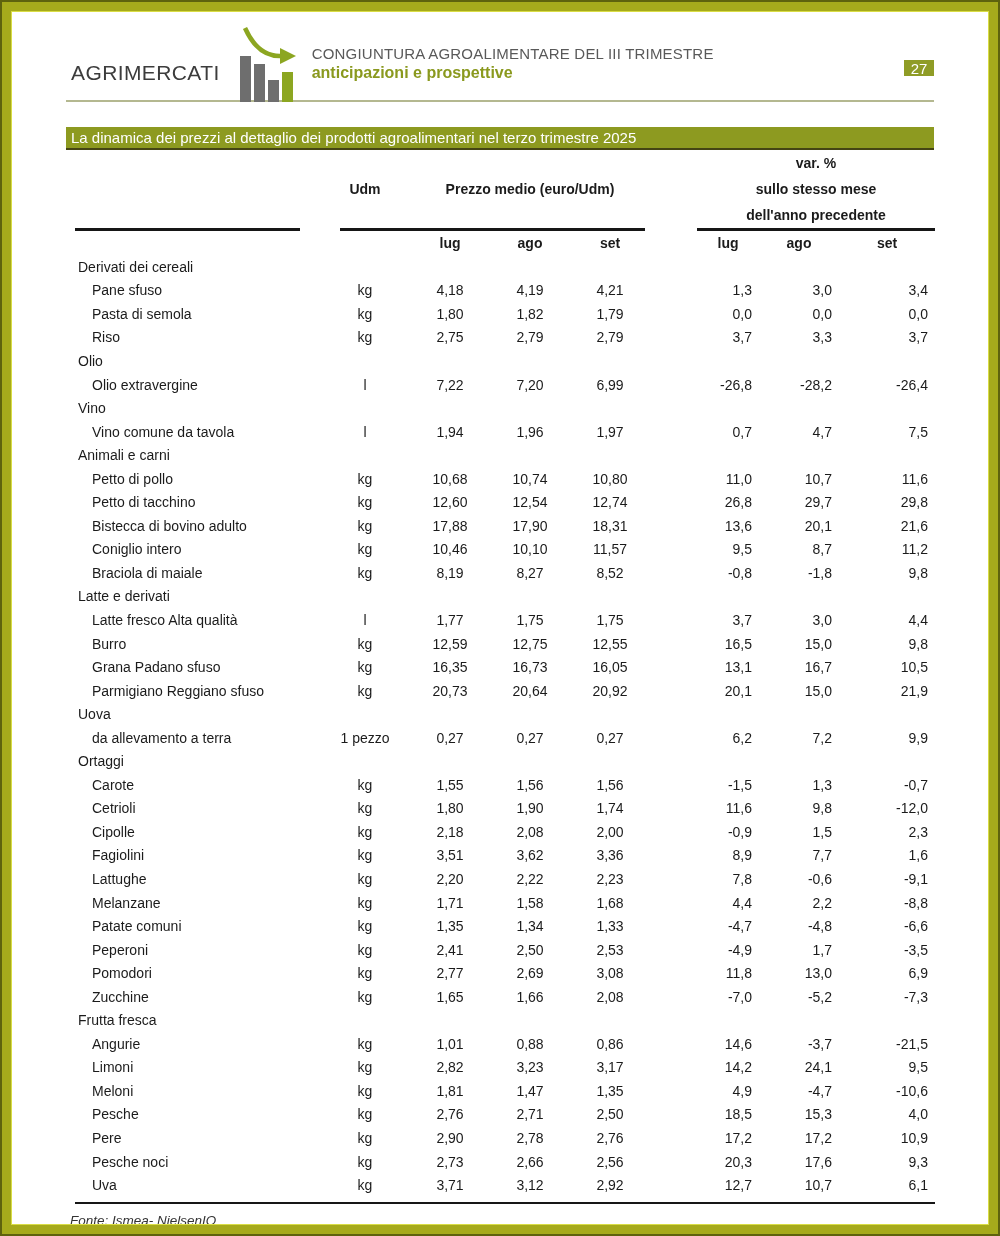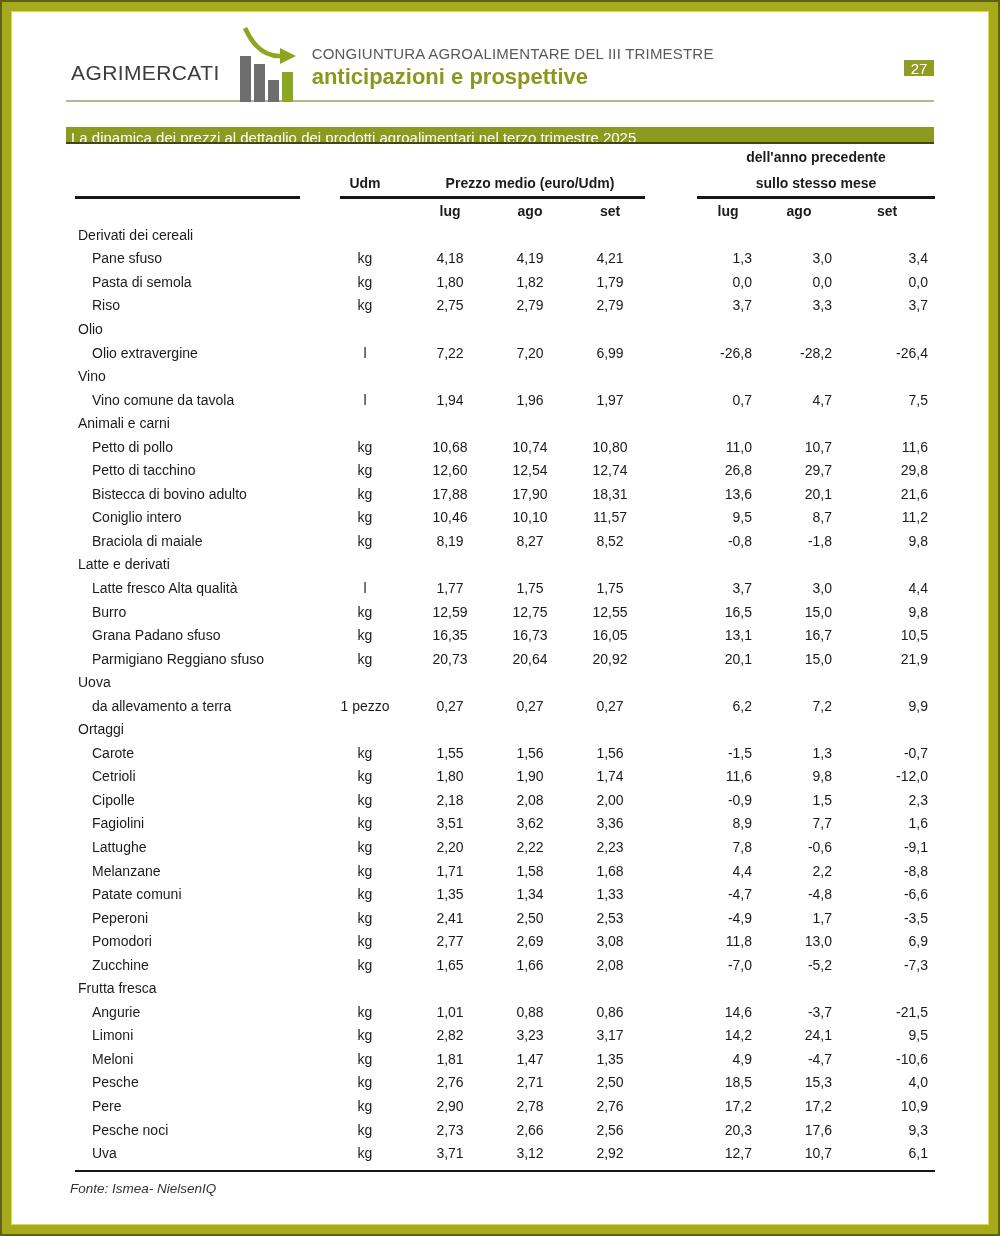--- a/index.html
+++ b/index.html
@@ -11,28 +11,28 @@
   .content { width:100%; height:100%; background:#ffffff; border:1px solid #d9dd45;
              padding:0 54px; overflow:hidden; }
 
   
   .hdr { display:flex; padding-top:8px; height:88px; }
   .brand { align-self:flex-end; margin-bottom:15px; margin-left:5px;
            font-size:21px; font-weight:normal; color:#3c3c3c; letter-spacing:.4px; }
   .logo { margin-left:18px; margin-top:4px; flex:0 0 auto; }
   .titles { margin-left:12px; margin-top:25px; }
   .title-1 { font-size:15px; color:#595959; letter-spacing:.2px; }
-  .title-2 { font-size:22px; font-weight:bold; color:#8a991e; margin-top:2px; }
+  .title-2 { font-size:16px; font-weight:bold; color:#8a991e; margin-top:2px; }
   .pagebox { margin-left:auto; margin-top:40px; width:30px; height:16px;
              background:#8f9c26; color:#fff; font-size:15px;
              display:flex; align-items:center; justify-content:center; }
   .hdr-rule { height:2px; background:#b4b890; }
 
   
-  .titlebar { margin-top:25px; height:17px; line-height:21px; background:#8d9a20;
+  .titlebar { margin-top:25px; height:23px; line-height:21px; background:#8d9a20;
               border-bottom:2px solid #454514; color:#ffffff; font-size:15px;
               padding-left:5px; white-space:nowrap; overflow:hidden; }
 
   
   .tbl { margin-left:9px; width:860px; }
   .grid { display:grid;
           grid-template-columns:245px 90px 80px 80px 80px 47px 62px 80px 96px; }
   .hrow { height:26px; align-items:center; font-weight:bold; font-size:14px; }
   .hrow .c { white-space:nowrap; }
   .subrow { height:24px; align-items:center; font-weight:bold; font-size:14px; }
@@ -73,29 +73,32 @@
         <div class="title-2">anticipazioni e prospettive</div>
       </div>
       <div class="pagebox">27</div>
     </div>
     <div class="hdr-rule"></div>
 
     <div class="titlebar">La dinamica dei prezzi al dettaglio dei prodotti agroalimentari nel terzo trimestre 2025</div>
 
     <div class="tbl">
 
-
       <div class="grid hrow">
-        <div class="c ctr" style="grid-column:7/10">dell'anno precedente</div>
+        <div class="c ctr" style="grid-column:7/10">var. %</div>
       </div>
 
       <div class="grid hrow">
         <div class="c ctr" style="grid-column:2">Udm</div>
         <div class="c ctr" style="grid-column:3/6">Prezzo medio (euro/Udm)</div>
         <div class="c ctr" style="grid-column:7/10">sullo stesso mese</div>
+      </div>
+
+      <div class="grid hrow">
+        <div class="c ctr" style="grid-column:7/10">dell'anno precedente</div>
       </div>
 
       <div class="grid ul-row">
         <div style="grid-column:1">
               <div class="seg" style="width:225px"></div>
             </div>
         <div style="grid-column:2/6">
               <div class="seg" style="margin-left:20px;width:305px"></div>
             </div>
         <div style="grid-column:7/10">

